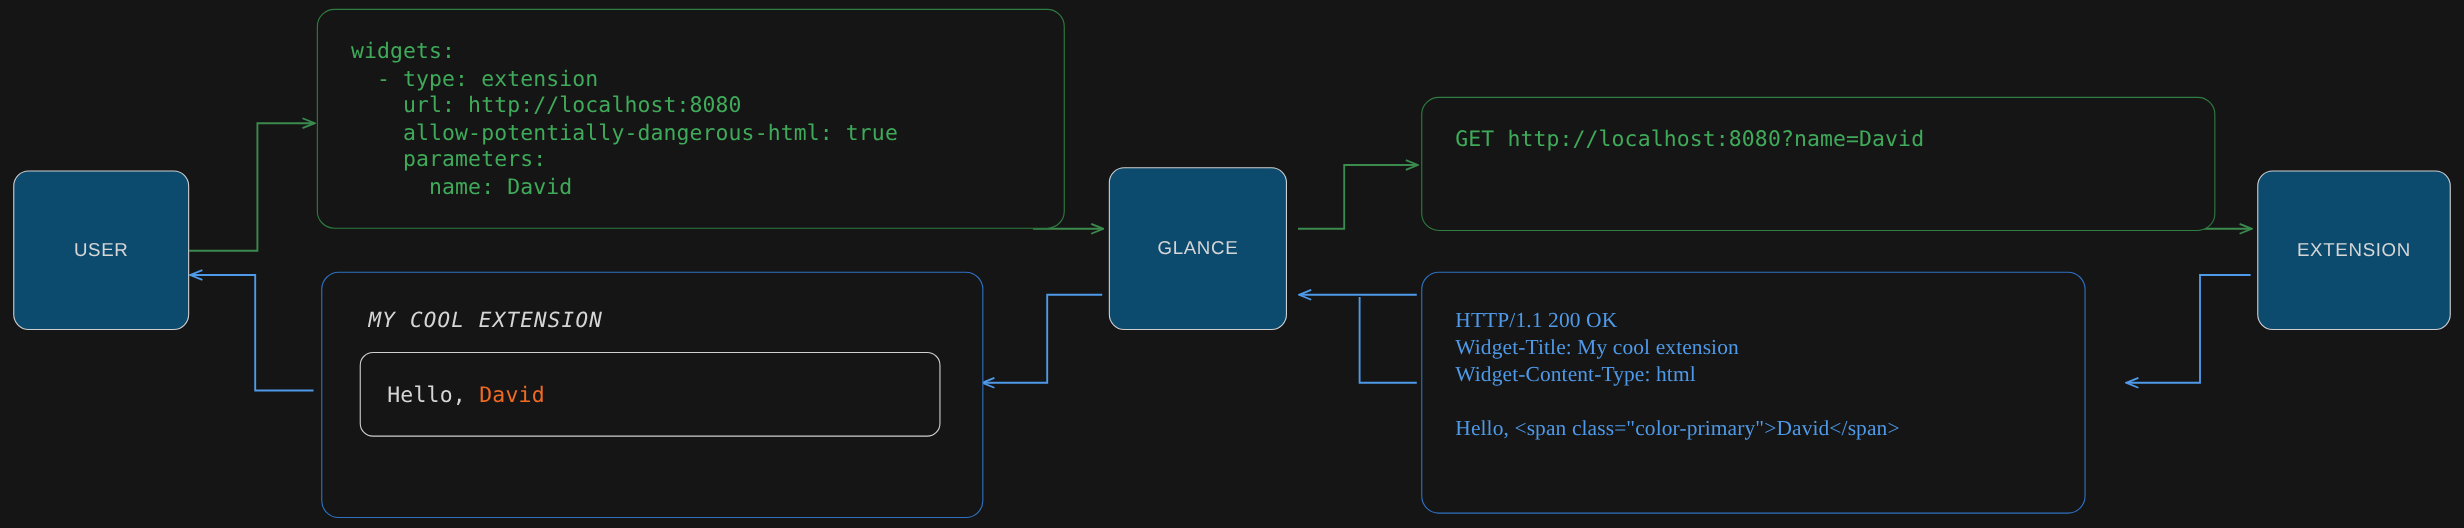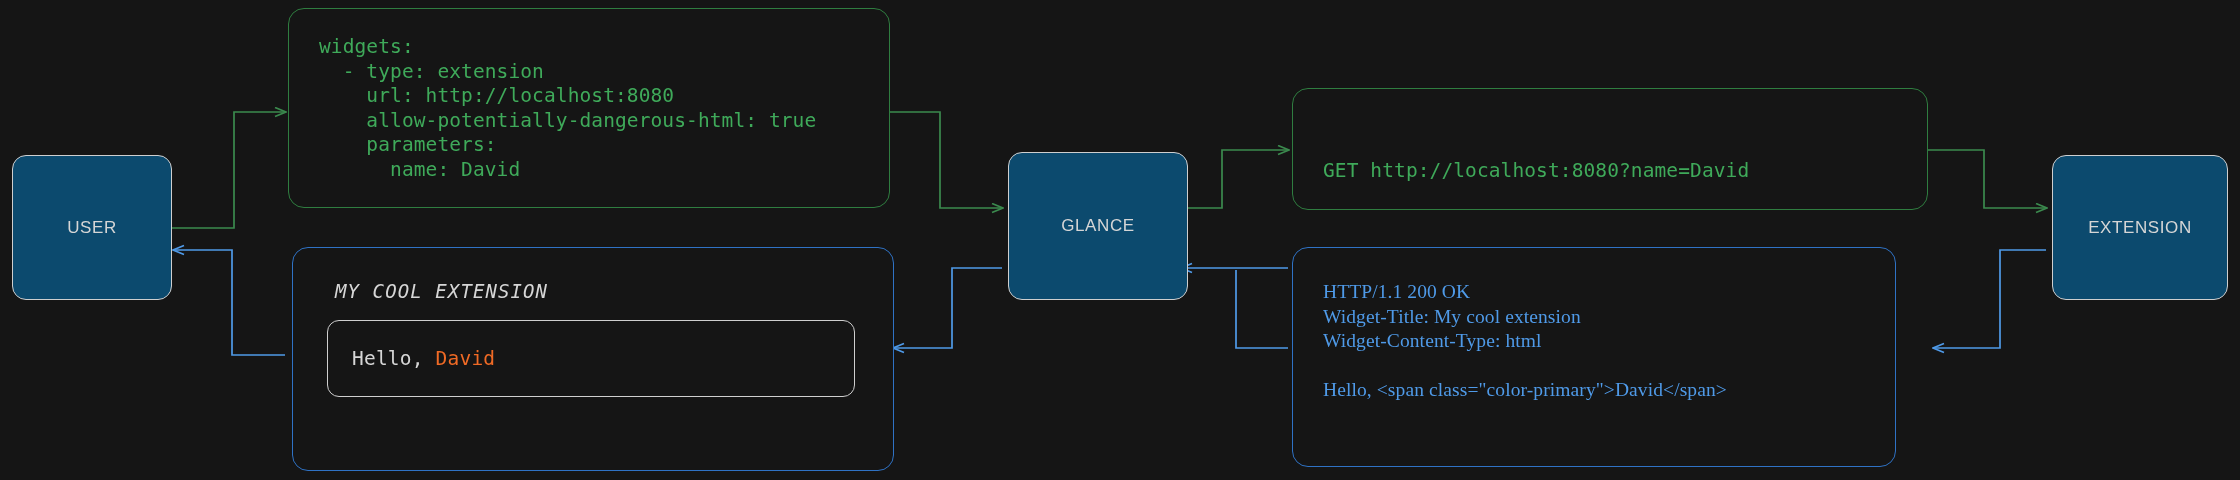--- a/index.html
+++ b/index.html
@@ -119,36 +119,36 @@
 
     <path d="M1002,268 L952,268 L952,348 L894,348" fill="none" stroke="#4f9ae8" stroke-width="1.7" marker-end="url(#ah-blue)"></path>
 
     <path d="M285,355 L232,355 L232,250 L174,250" fill="none" stroke="#4f9ae8" stroke-width="1.7" marker-end="url(#ah-blue)"></path>
   </svg>
 
   <div class="node" style="left:12px; top:155px; width:160px; height:145px;">
     <span>USER</span>
   </div>
 
-  <div class="node" style="left:1008px; top:152px; width:180px; height:148px;">
+  <div class="node" style="left:1008px; top:152px; width:162px; height:148px;">
     <span>GLANCE</span>
   </div>
 
   <div class="node" style="left:2052px; top:155px; width:176px; height:145px;">
     <span>EXTENSION</span>
   </div>
 
-  <div class="codebox green" style="left:288px; top:8px; width:602px; height:200px;"><span>widgets:
+  <div class="codebox green" style="left:288px; top:8px; width:680px; height:200px;"><span>widgets:
   - type: extension
     url: http://localhost:8080
     allow-potentially-dangerous-html: true
     parameters:
       name: David</span></div>
 
-  <div class="codebox green" style="left:1292px; top:88px; width:636px; height:122px; display:flex; align-items:flex-end;"><span>GET http://localhost:8080?name=David</span></div>
+  <div class="codebox green" style="left:1292px; top:88px; width:722px; height:122px; display:flex; align-items:flex-start;"><span>GET http://localhost:8080?name=David</span></div>
 
   <div class="codebox blue" style="left:1292px; top:247px; width:604px; height:220px; padding-top:32px;font-family:Liberation Serif, serif;"><span>HTTP/1.1 200 OK
 Widget-Title: My cool extension
 Widget-Content-Type: html
 
 Hello, &lt;span class="color-primary"&gt;David&lt;/span&gt;</span></div>
 
   <div class="widget" style="left:292px; top:247px; width:602px; height:224px;">
     <div class="widget-title">MY COOL EXTENSION</div>
     <div class="widget-card">

